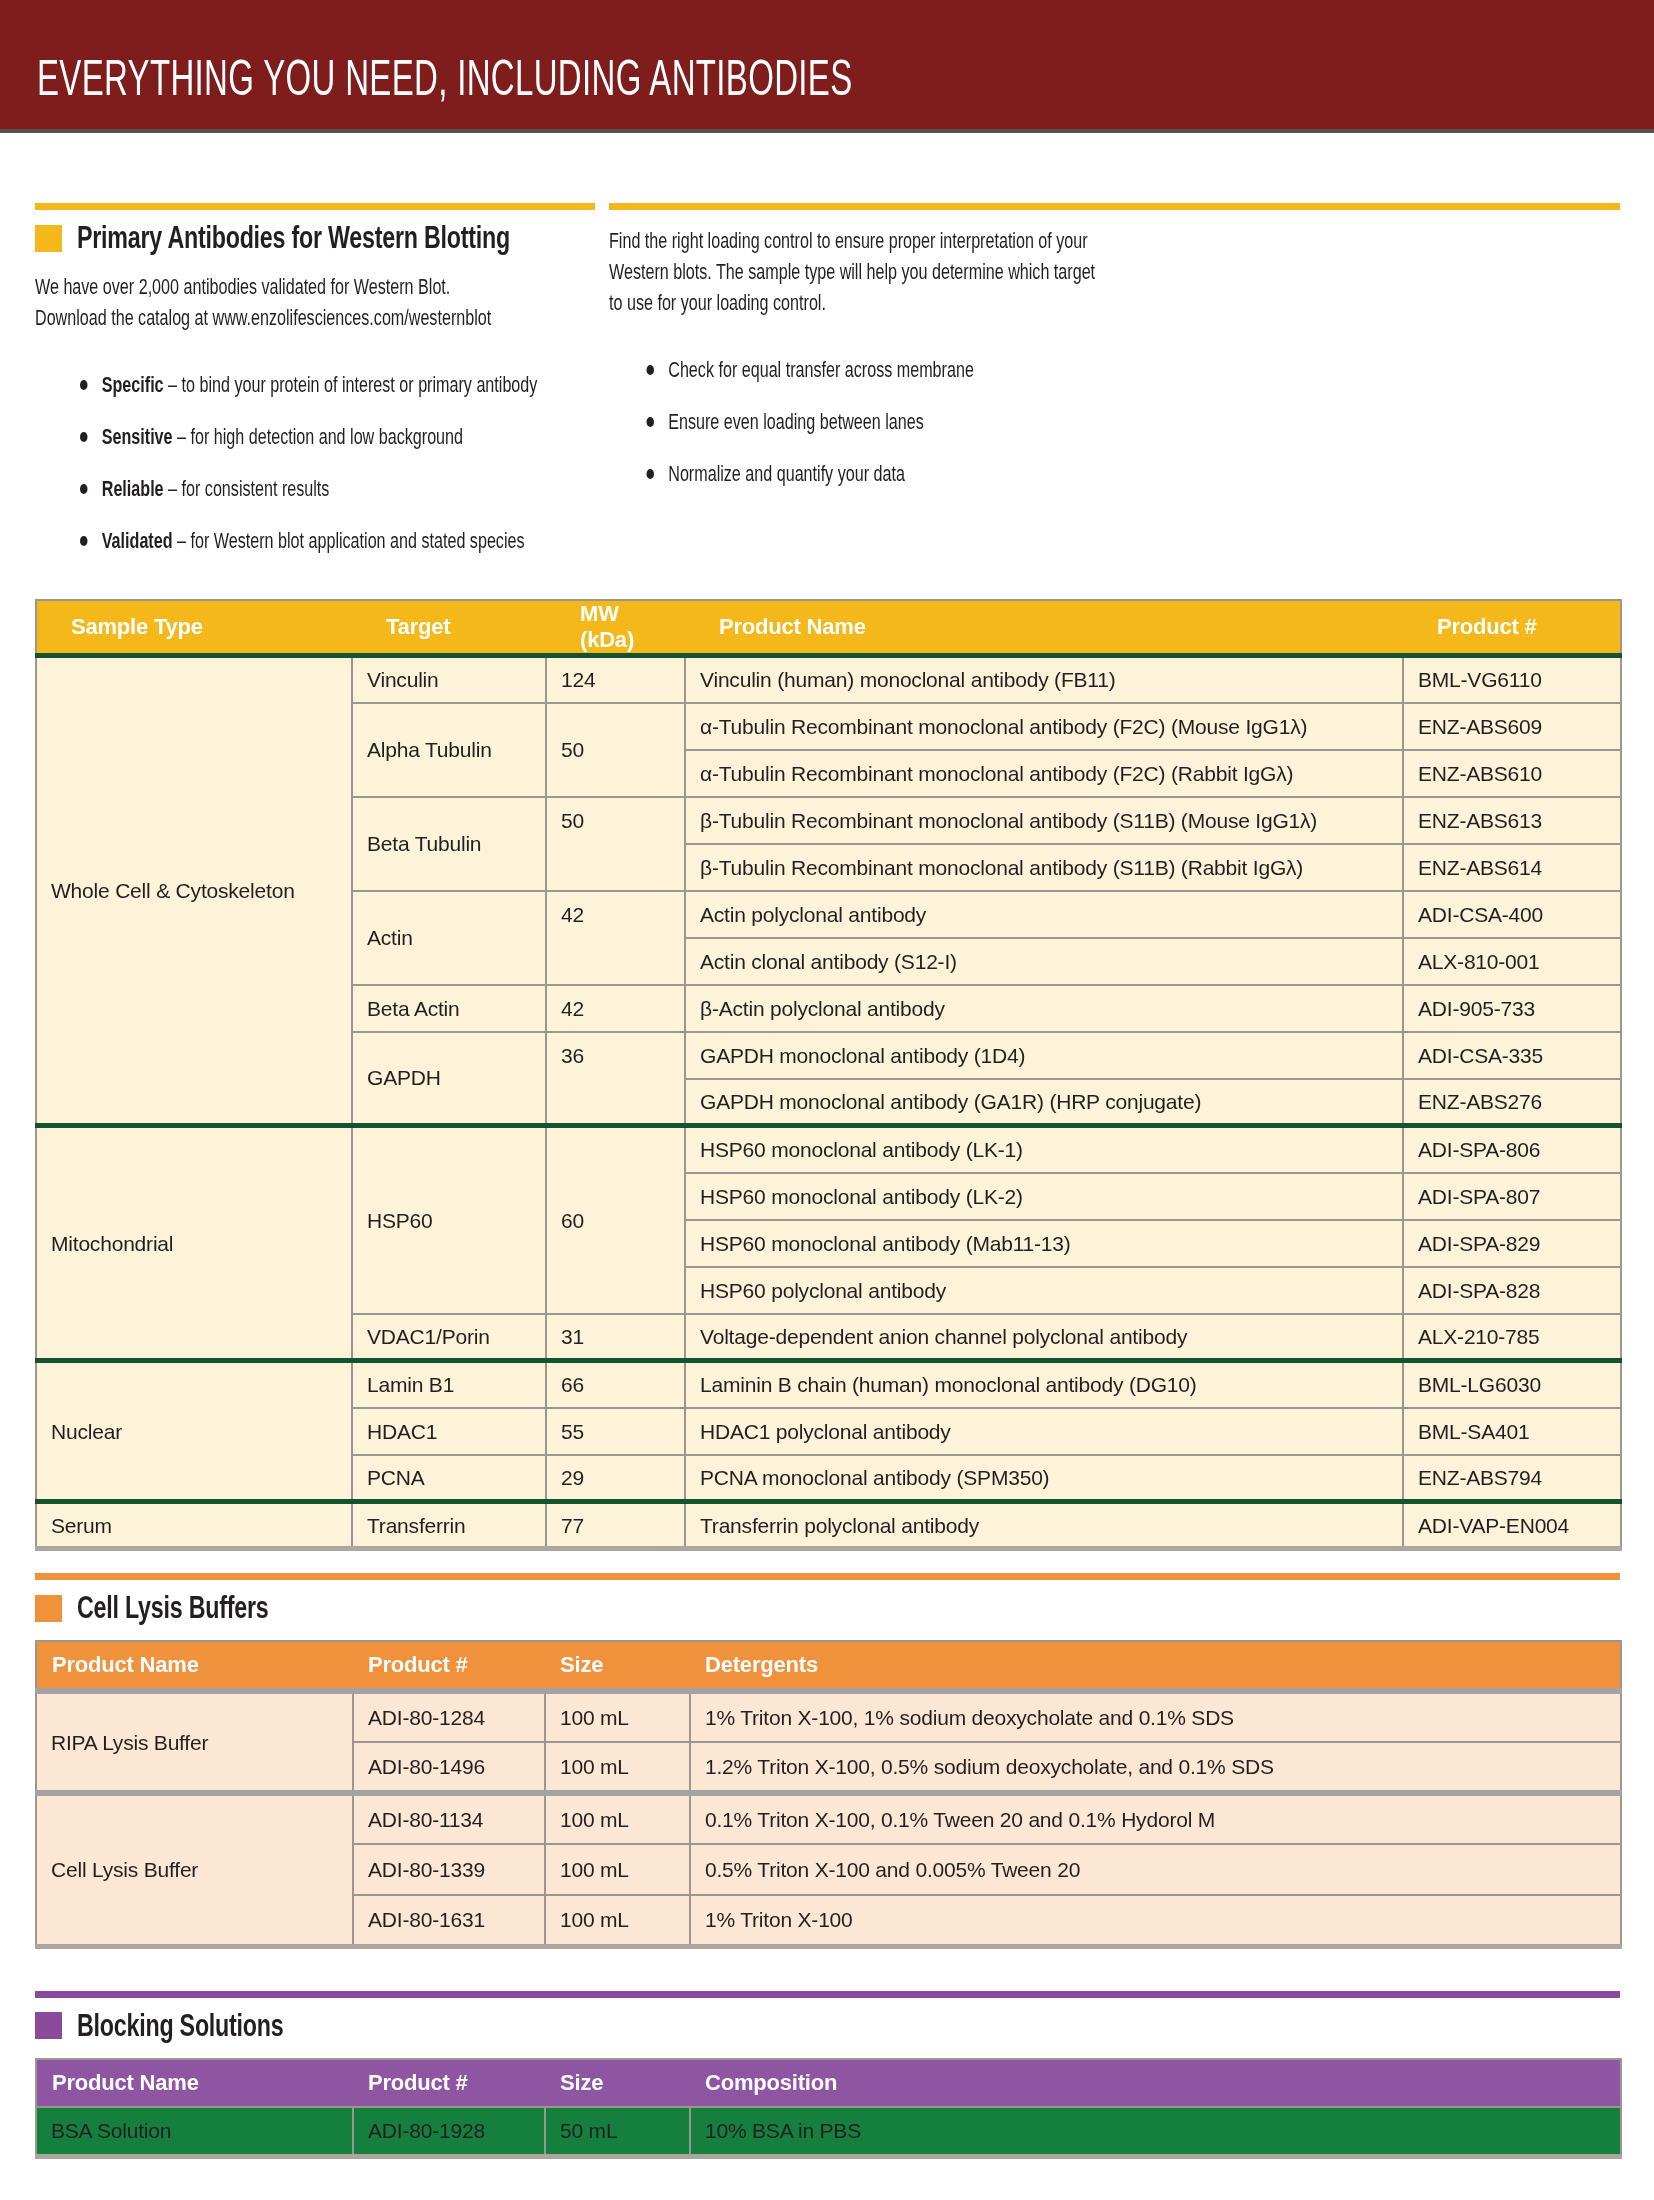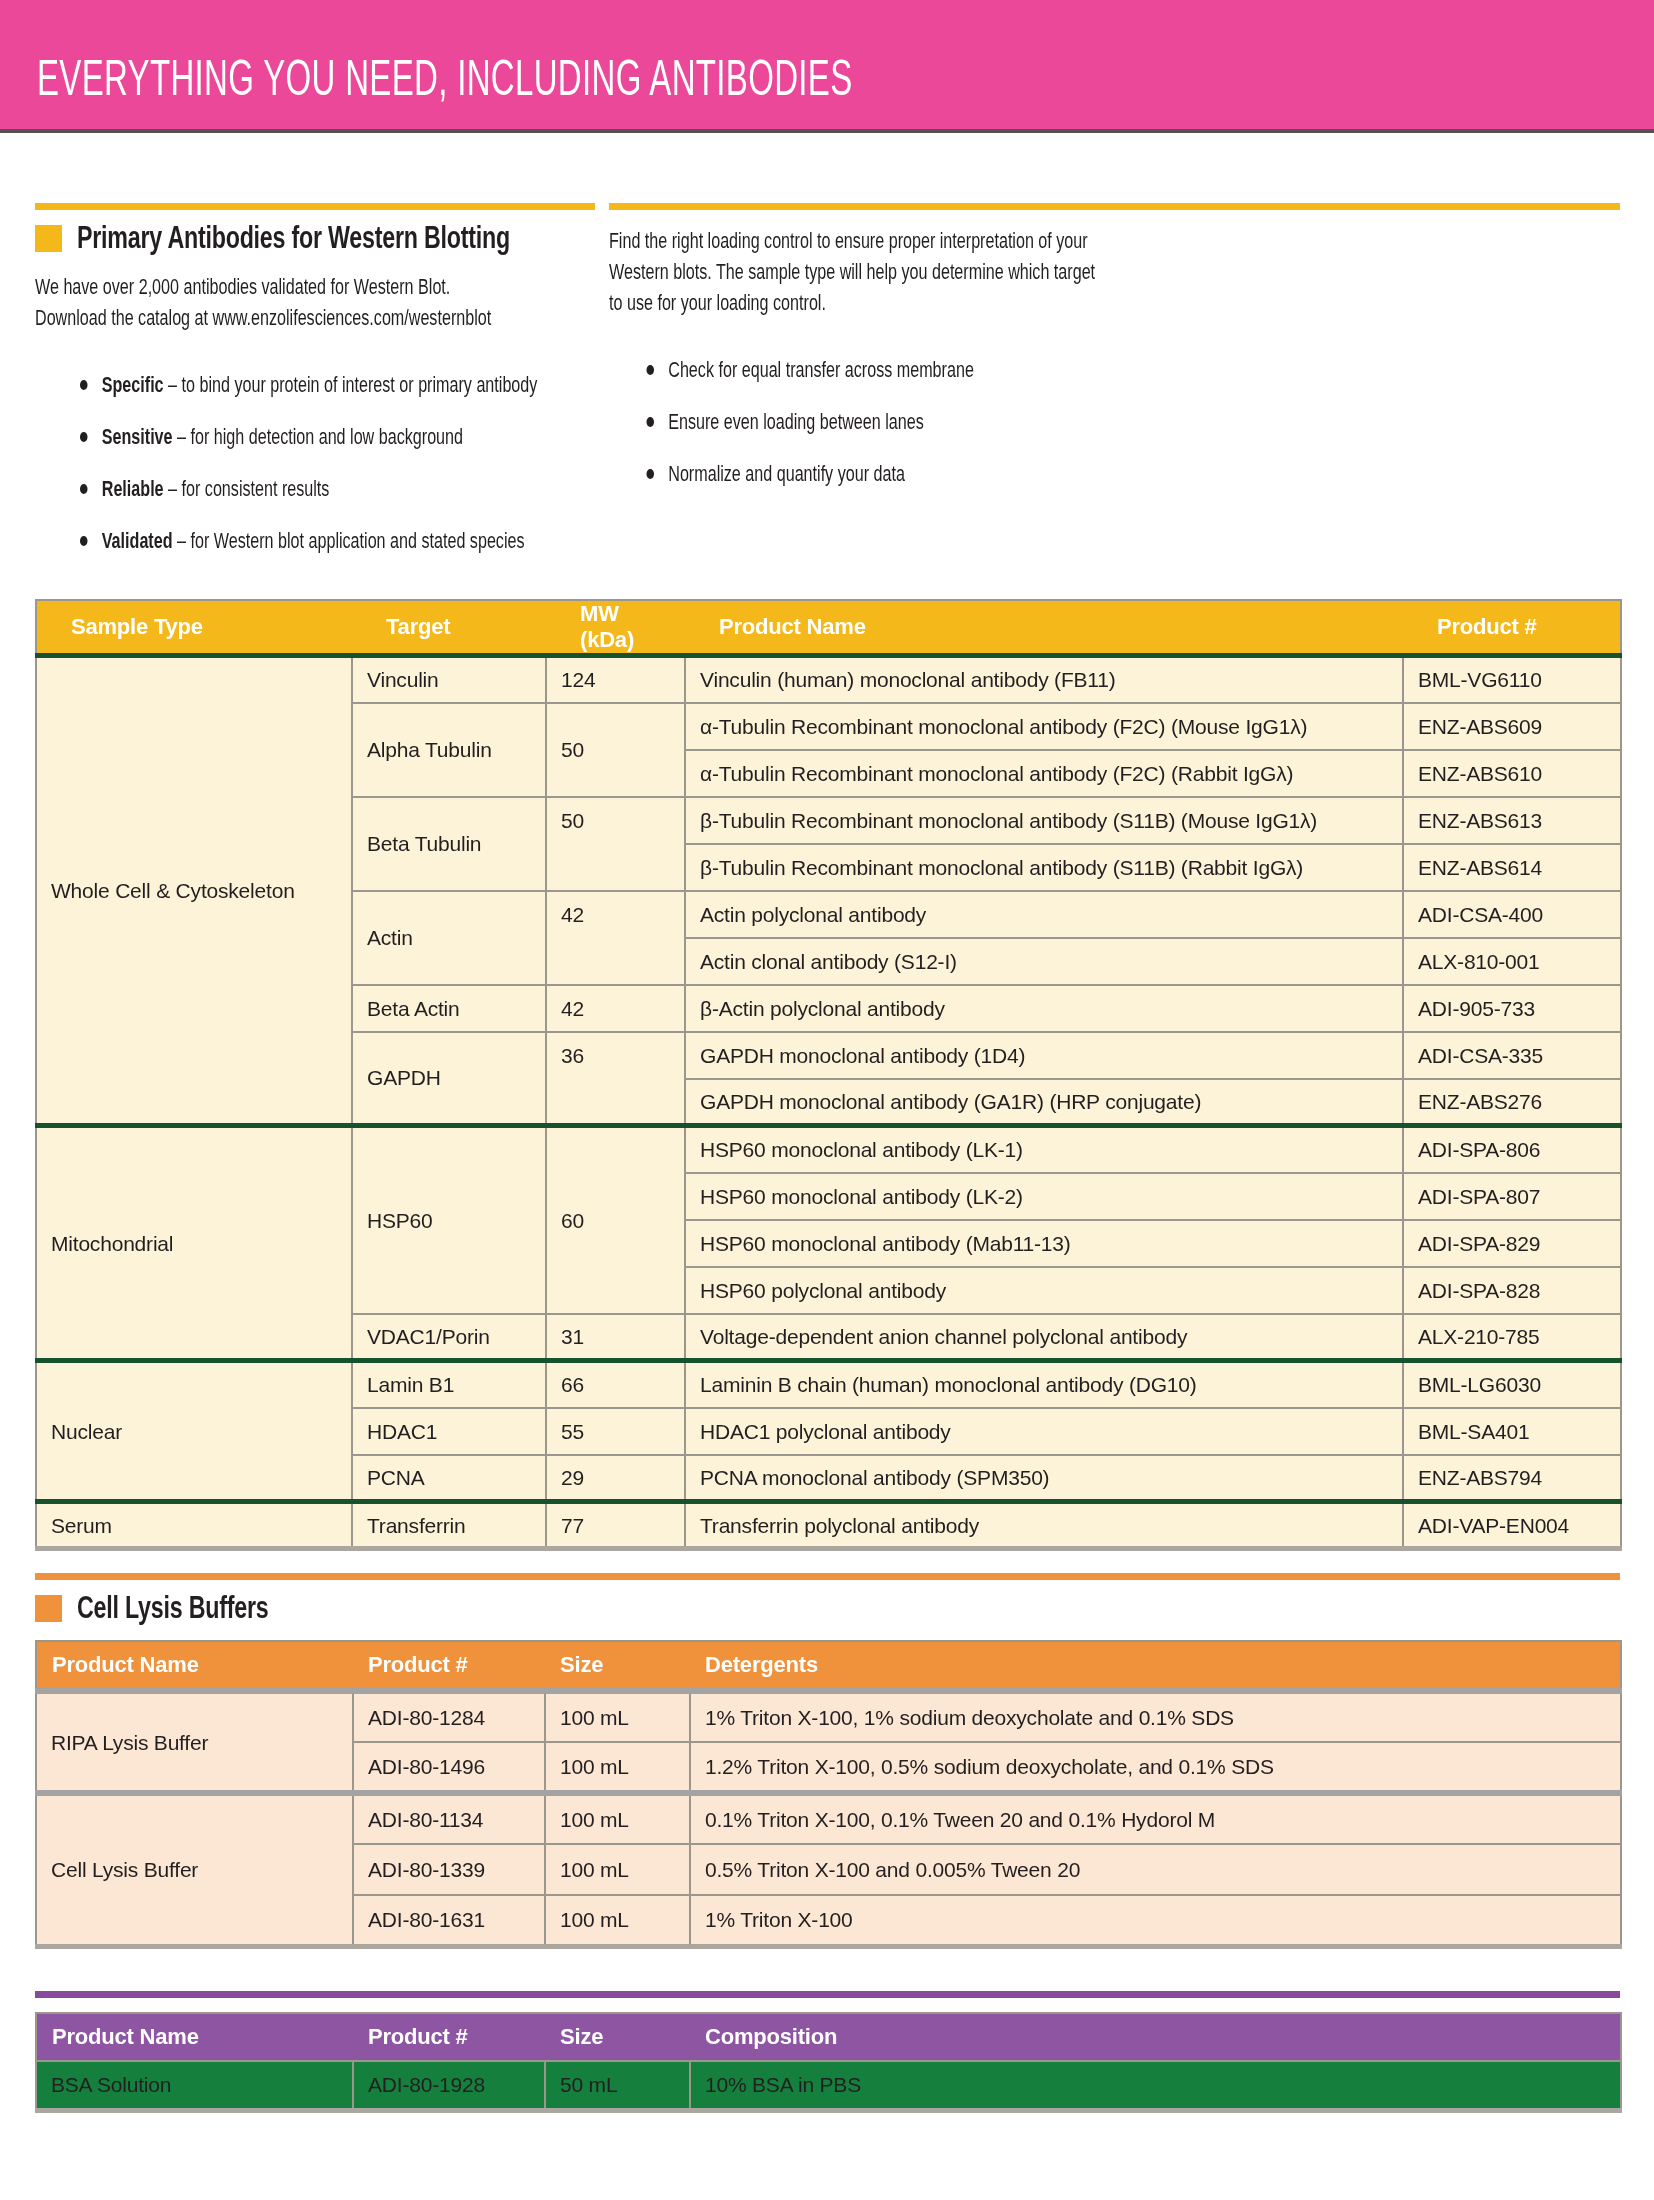--- a/index.html
+++ b/index.html
@@ -5,21 +5,21 @@
   * { box-sizing: border-box; }
   html,body { margin:0; padding:0; }
   body {
     width:1654px; height:2200px; overflow:hidden;
     background:#ffffff; color:#231f20;
     font-family:"Liberation Sans", sans-serif;
     position:relative;
   }
   
   .banner {
-    height:133px; background:#ec4899; border-bottom:4px solid #57524F;
+    height:133px; background:#7f1d1d; border-bottom:4px solid #57524F;
     display:flex; align-items:center;
   }
   .banner .title {
     margin-left:37px; margin-top:26px;
     color:#ffffff; font-size:50px; font-weight:500; white-space:nowrap;
     transform:scaleX(0.66); transform-origin:left center; letter-spacing:0.5px;
   }
   .content { margin:0 48px 0 35px; width:1585px; }
   
   .intro { display:grid; grid-template-columns:560px 1011px; column-gap:14px; margin-top:70px; }
@@ -306,20 +306,24 @@
               <td>100 mL</td>
               <td>1% Triton X-100</td>
             </tr>
           </tbody>
       </table>
     </div>
   </div>
 
   <div class="section" id="blocking-section">
     <div class="rule-p"></div>
+    <div class="sec-head">
+      <span class="sec-square sq-p"></span>
+      <span class="sec-title">Blocking Solutions</span>
+    </div>
     <div class="tbl-wrap">
       <table class="data" id="blocking-table">
         <colgroup>
           <col class="col2-name">
             <col class="col2-num">
             <col class="col2-size">
             <col class="col2-last">
         </colgroup>
         <thead>
             <tr id="blocking-head-row">

